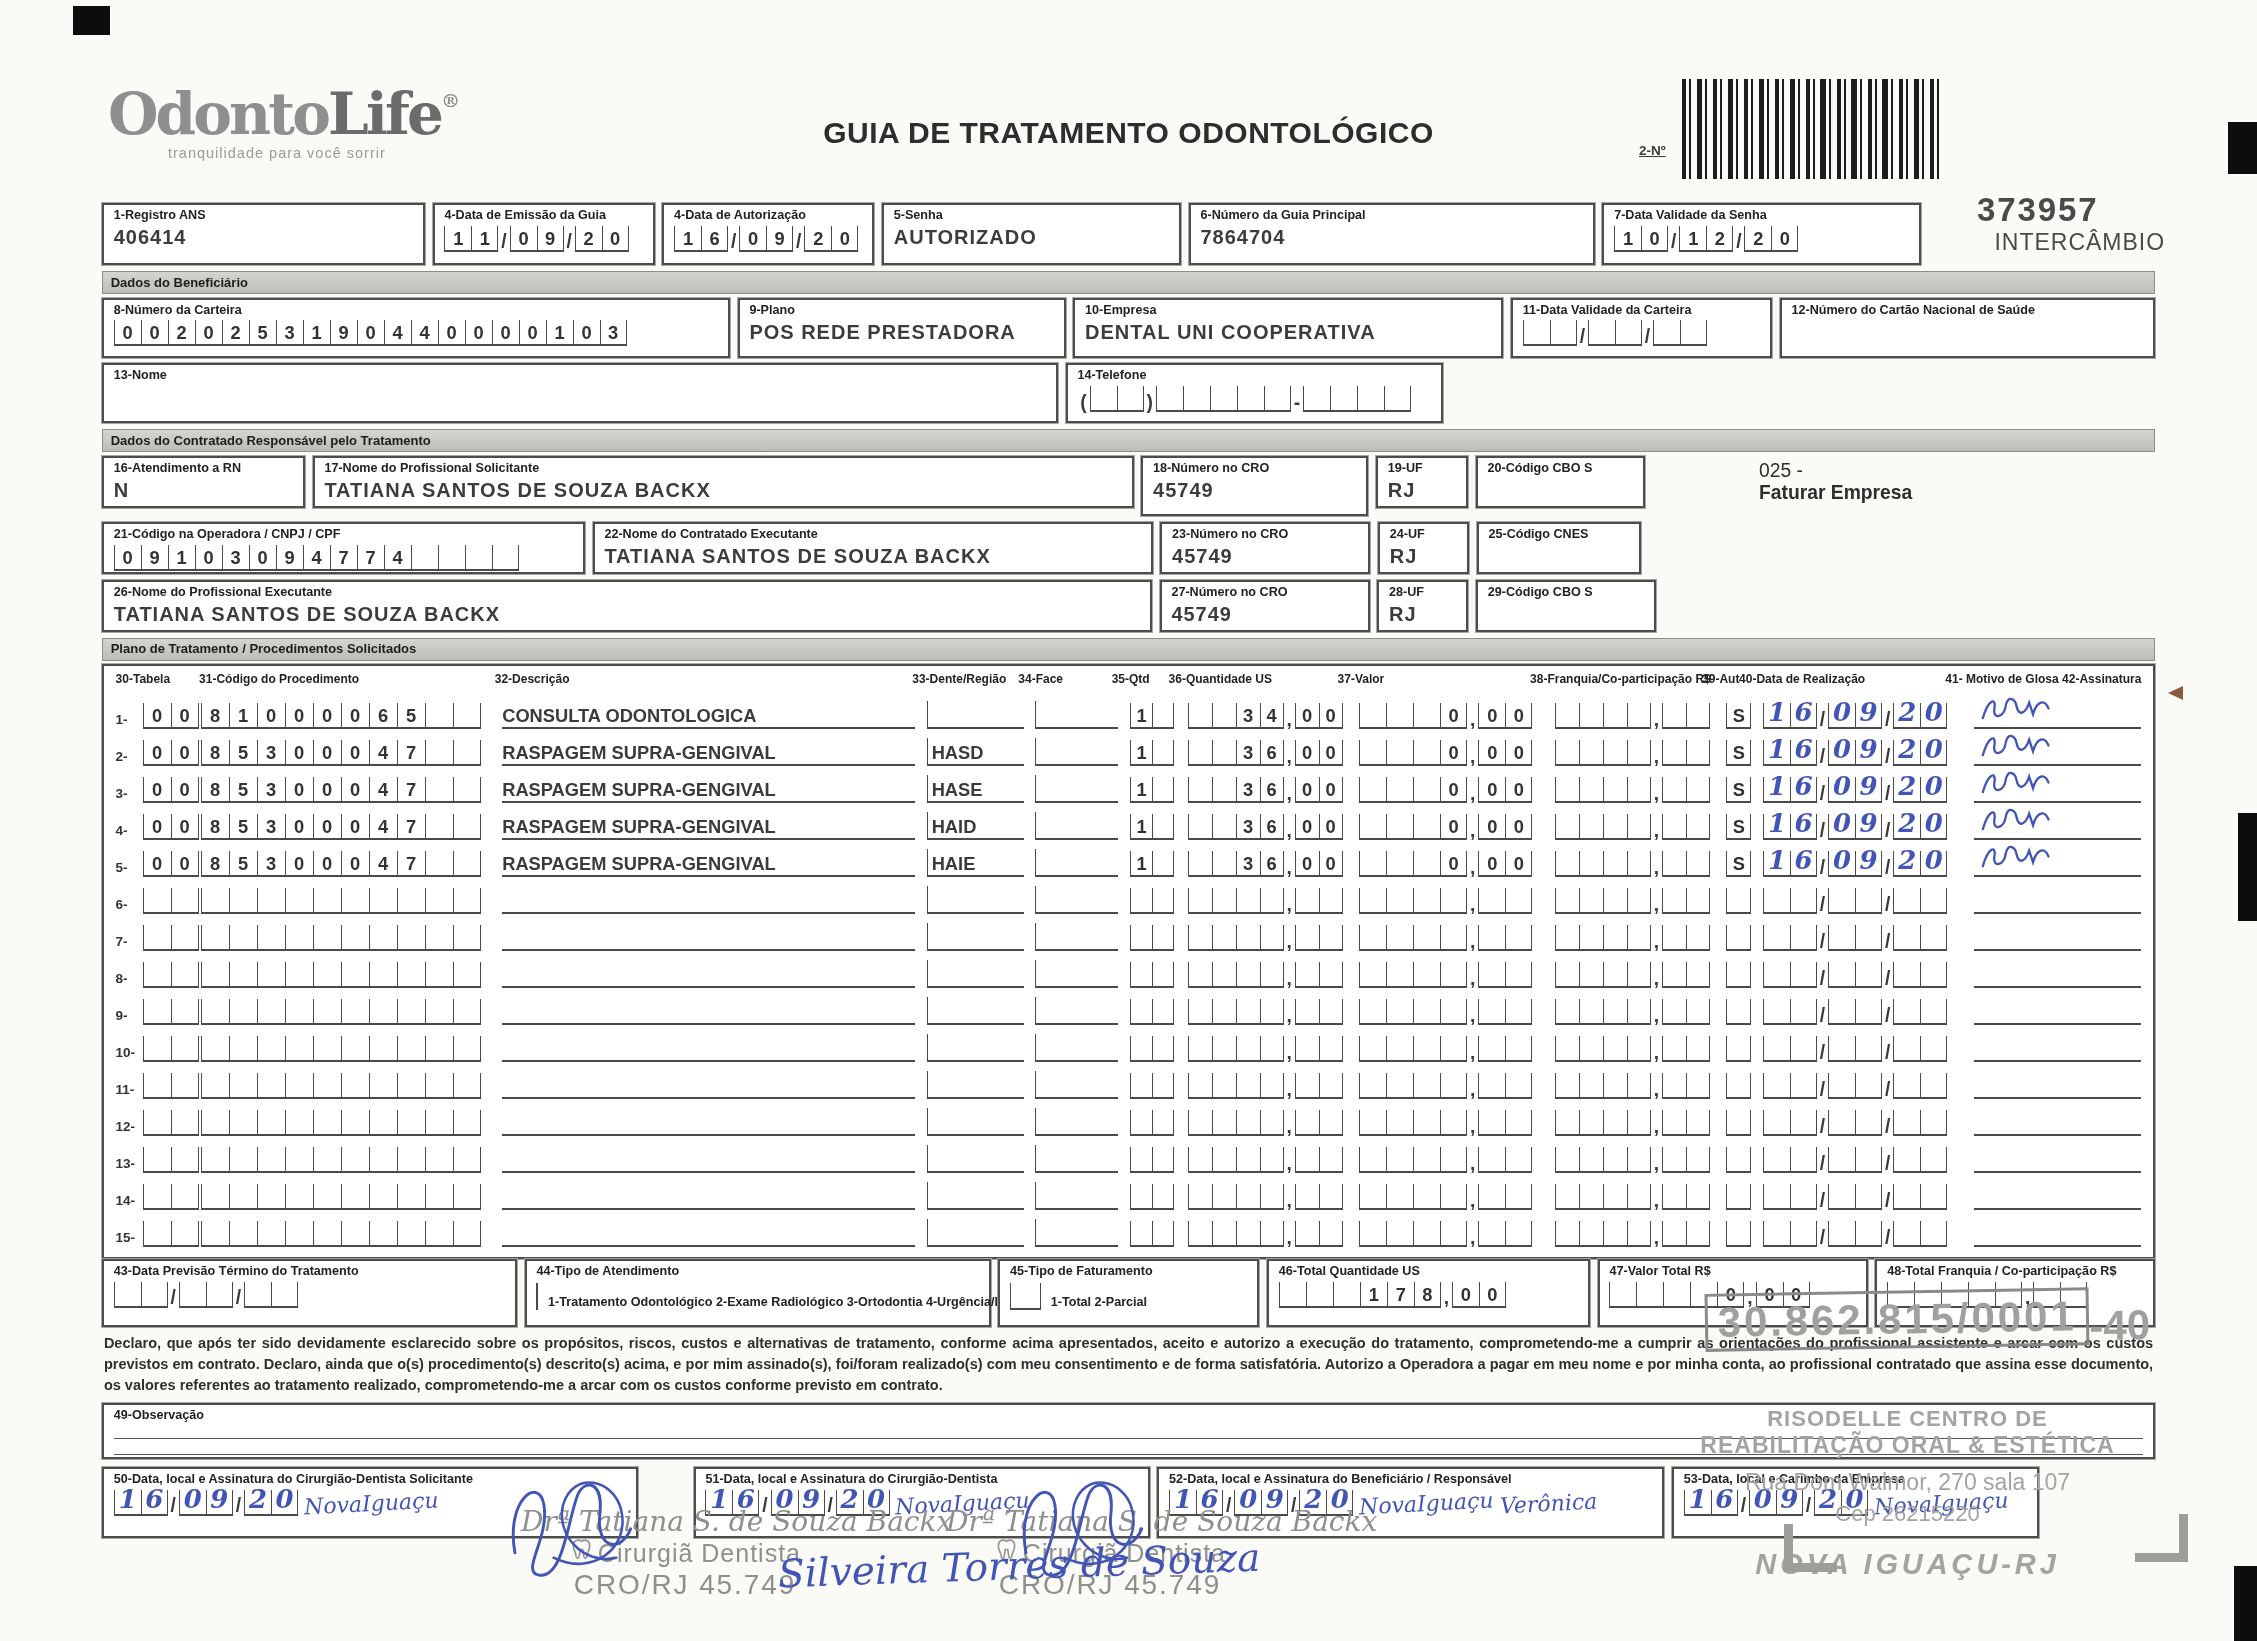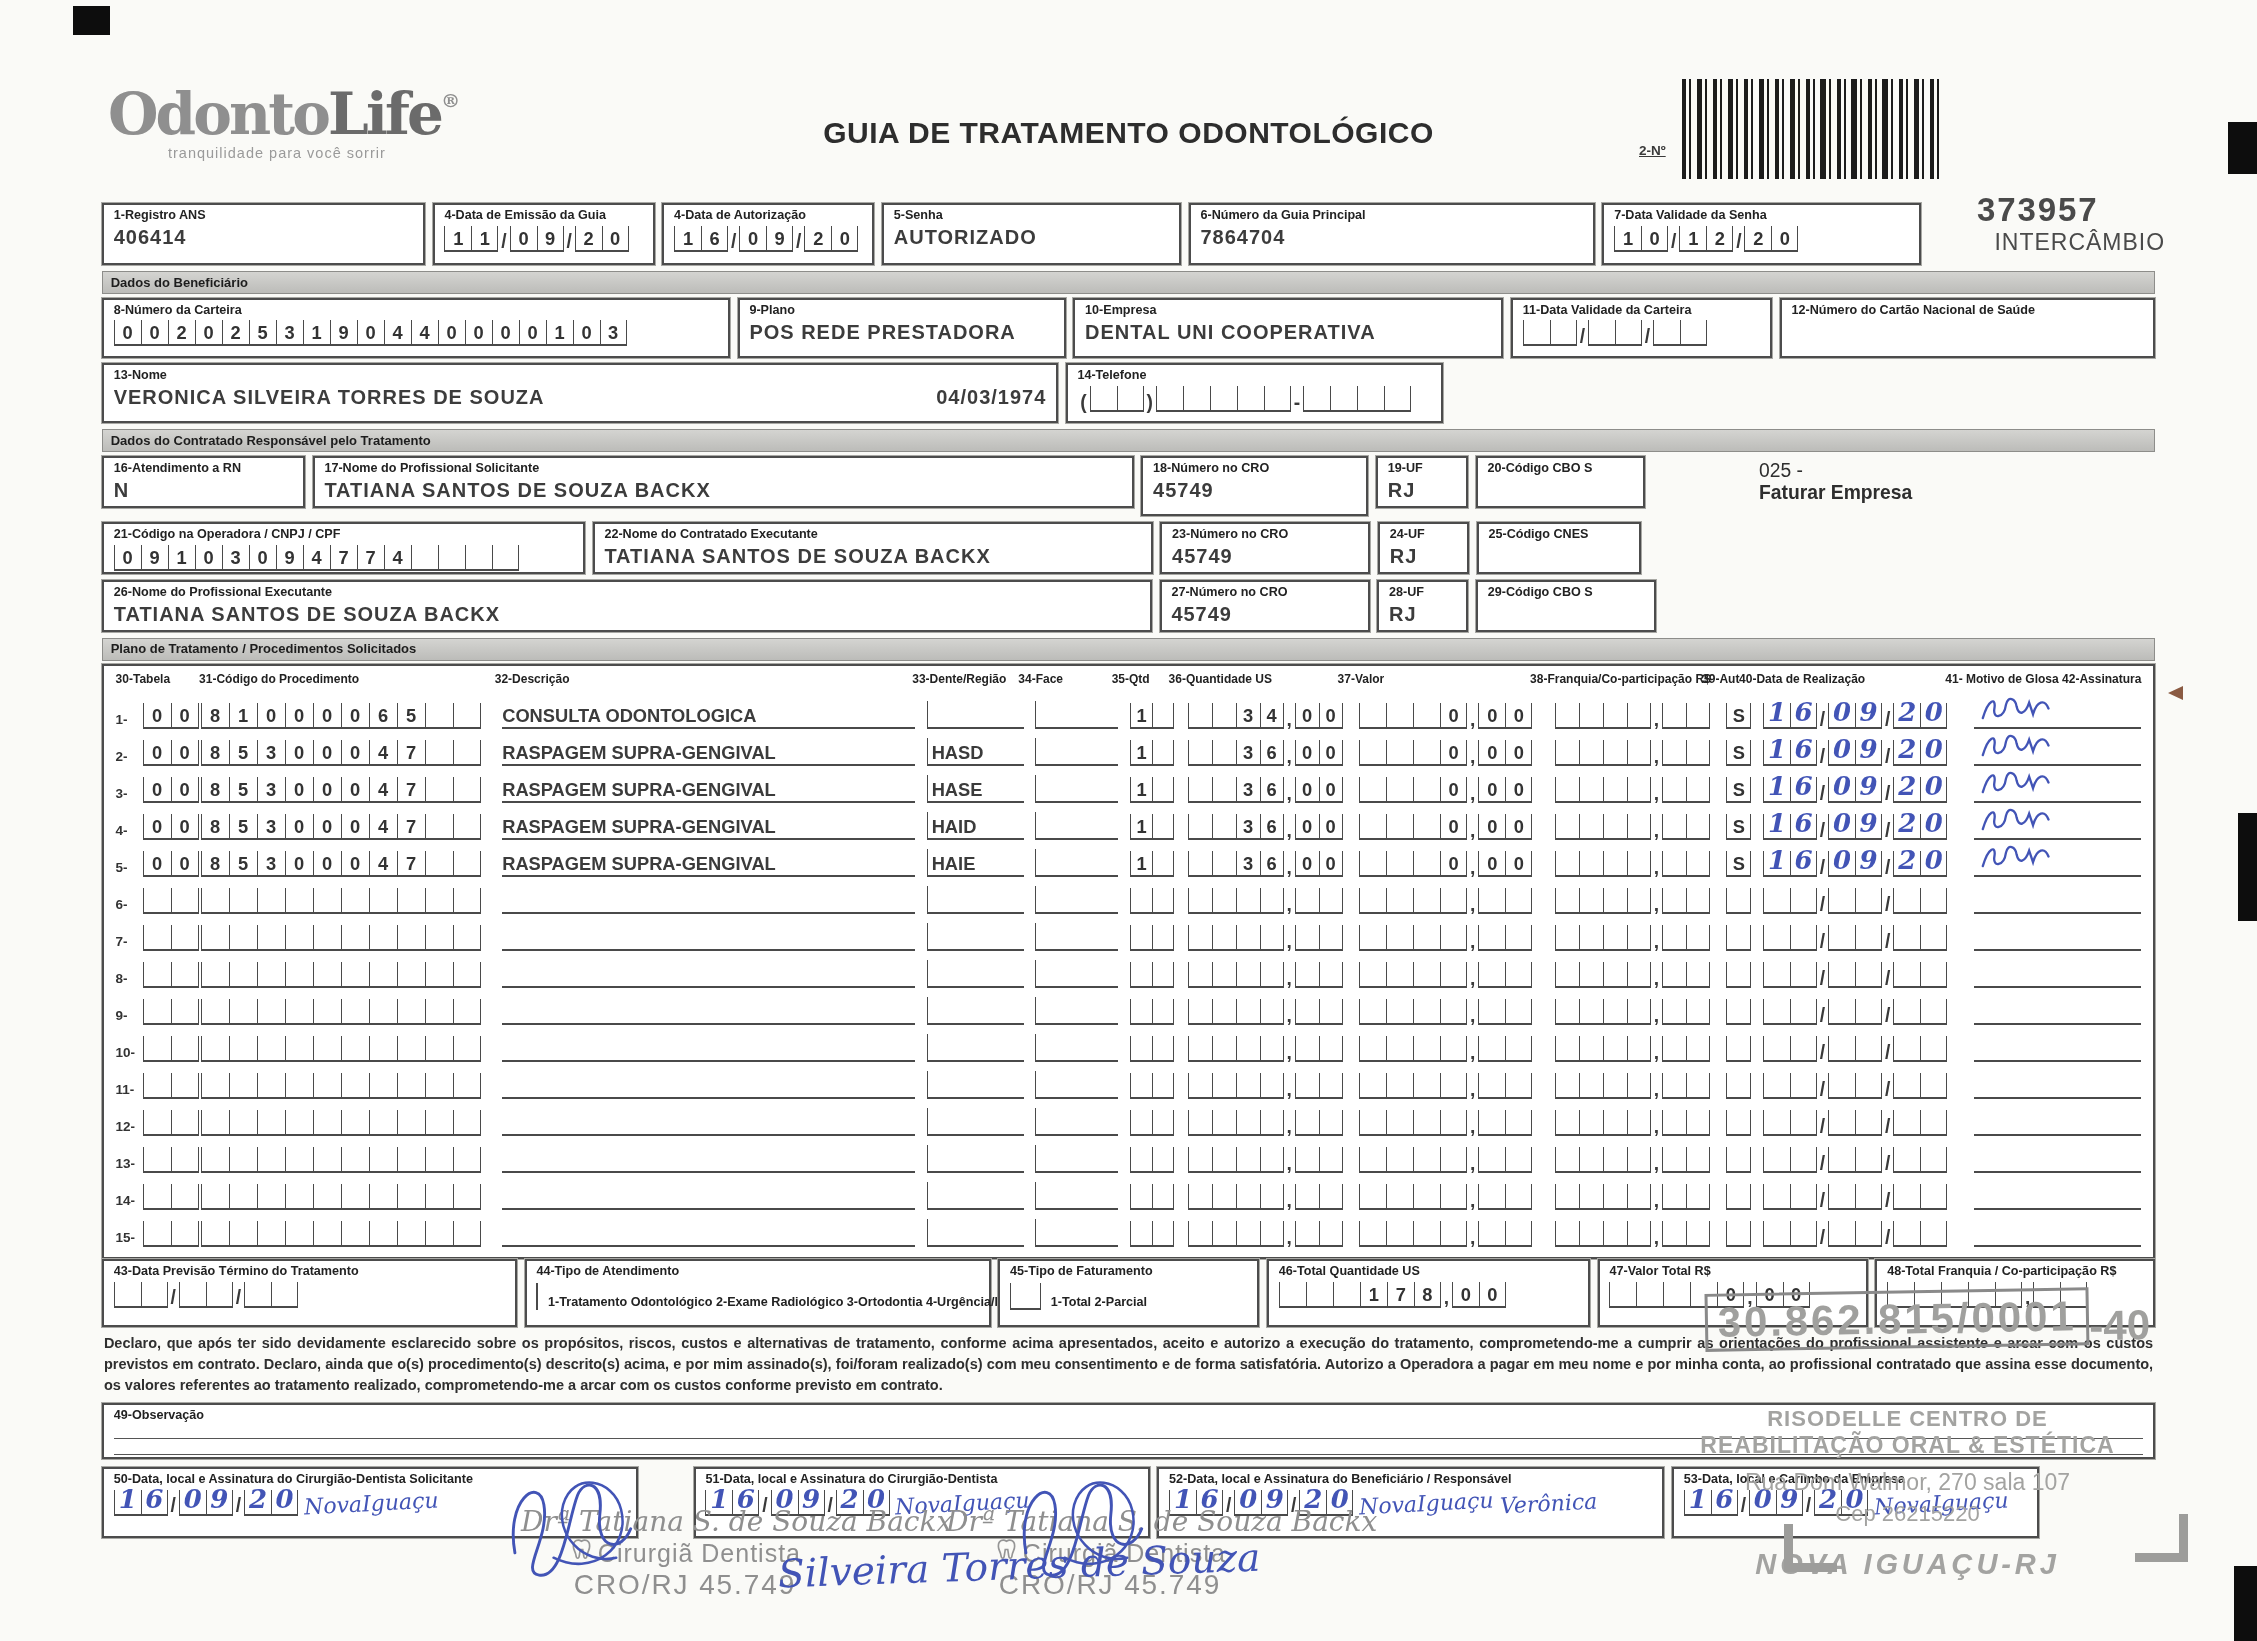--- a/index.html
+++ b/index.html
@@ -231,24 +231,20 @@
       </div>
       <div class="fbox" style="flex:1;height:60px;">
         <div class="flabel">12-Número do Cartão Nacional de Saúde</div>
         <div class="fval"></div>
       </div>
     </div>
 
     <div class="row">
       <div class="fbox" style="width:956px;height:60px;">
         <div class="flabel">13-Nome</div>
-        <div class="fval">
-            <span>VERONICA SILVEIRA TORRES DE SOUZA</span>
-            <span class="right">04/03/1974</span>
-          </div>
       </div>
       <div class="fbox" style="width:377px;height:60px;">
         <div class="flabel">14-Telefone</div>
         <div class="comb">
             <span class="sep">(</span>
             <span class="c"></span>
             <span class="c cr"></span>
             <span class="sep">)</span>
             <span class="c"></span>
             <span class="c"></span>

